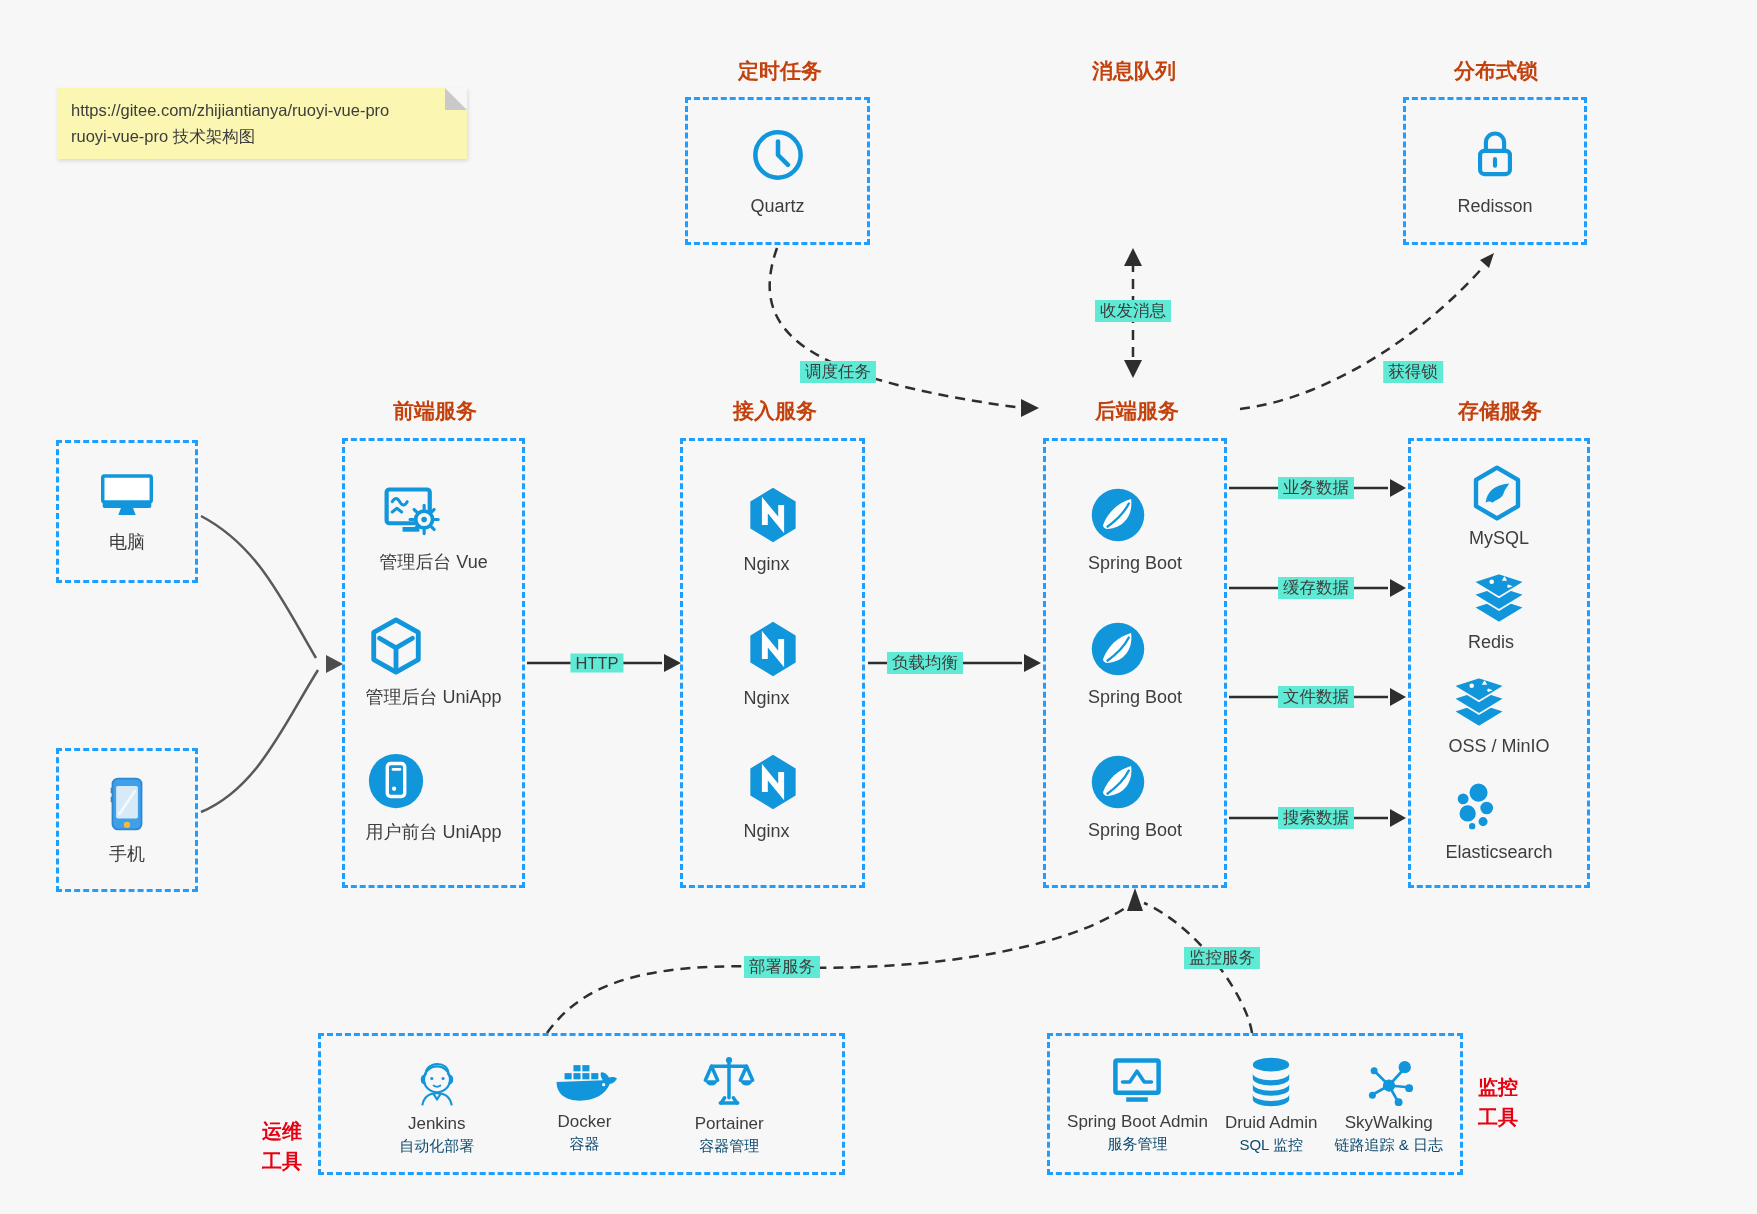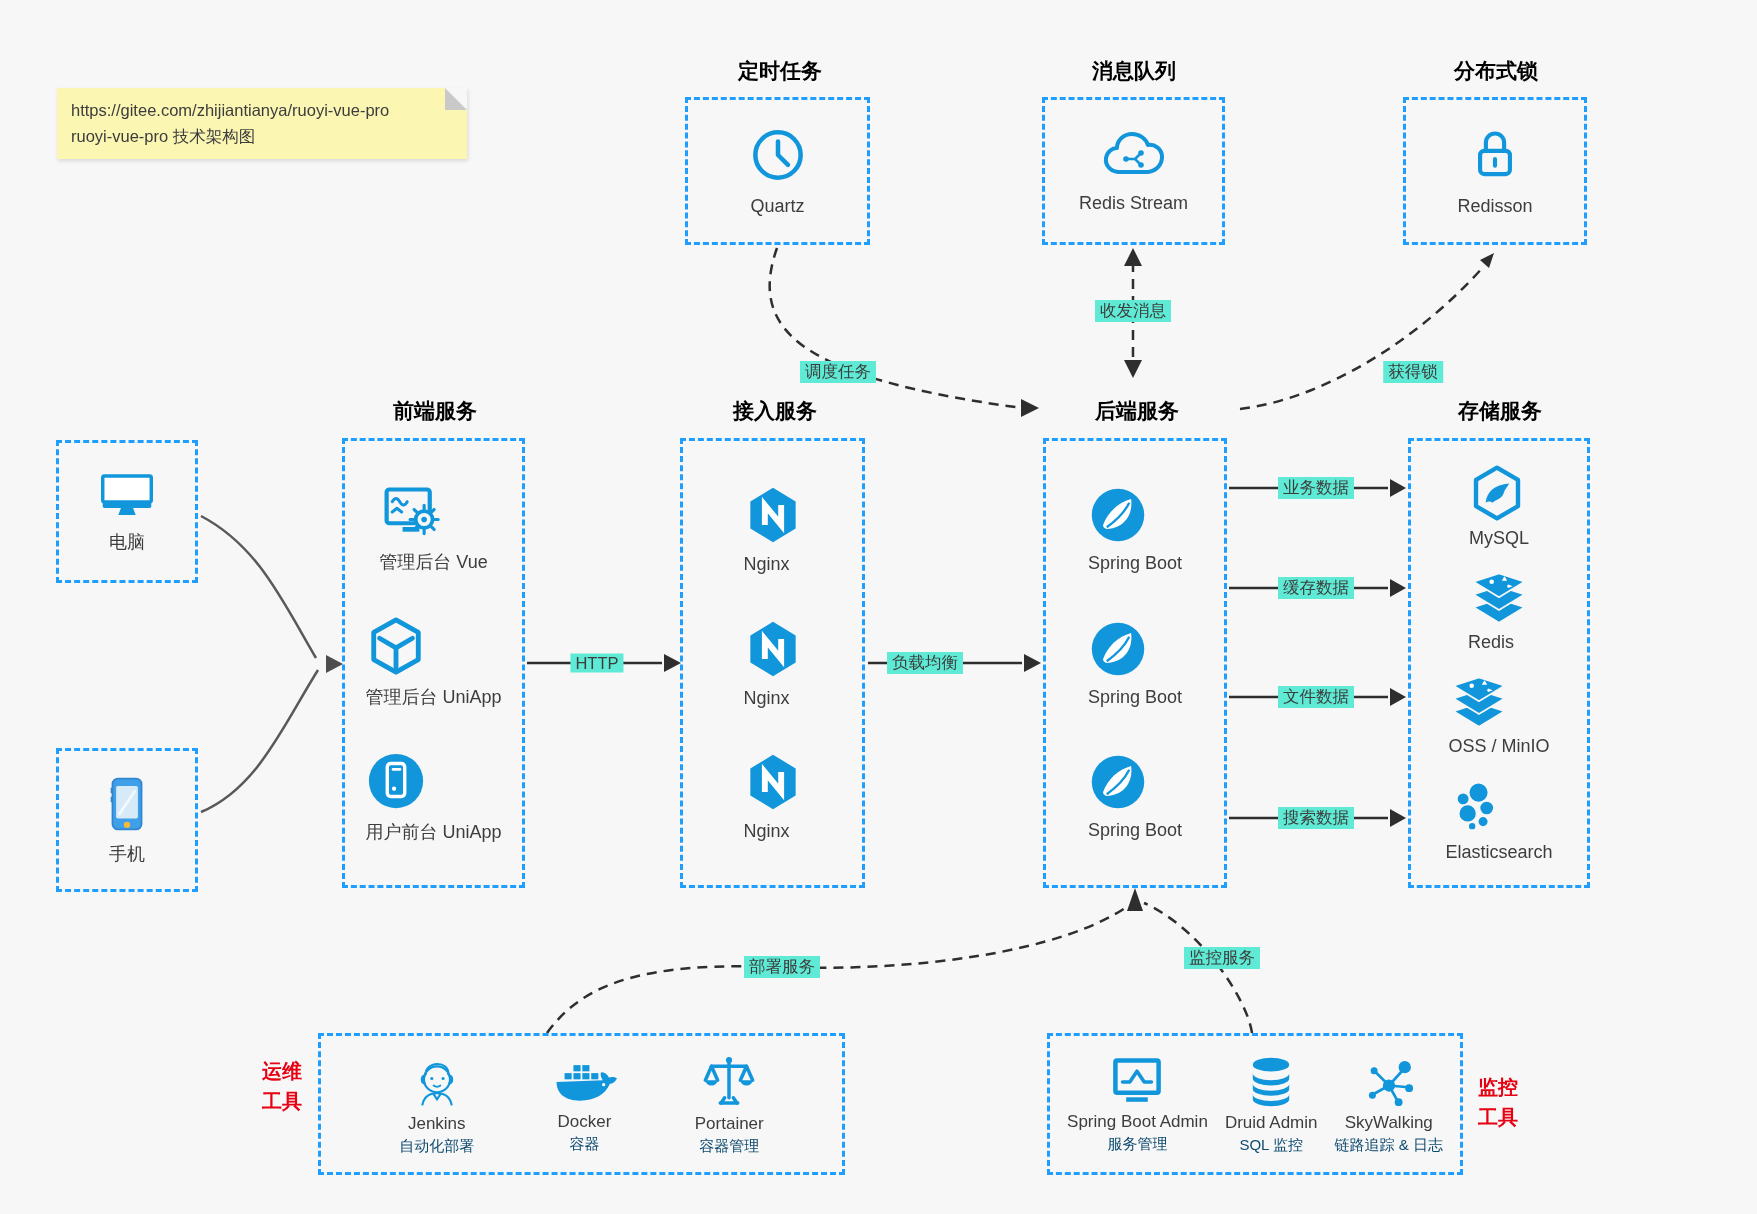--- a/index.html
+++ b/index.html
@@ -5,21 +5,21 @@
   html,body{margin:0;padding:0;background:#f7f7f7;}
   .canvas{position:relative;width:1757px;height:1214px;background:#f7f7f7;
           font-family:"Liberation Sans","DejaVu Sans",sans-serif;overflow:hidden;}
   svg.connectors{position:absolute;left:0;top:0;z-index:1;pointer-events:none;}
   .note{position:absolute;left:57px;top:88px;width:396px;background:#fbf6b2;
         padding:10px 0 10px 14px;font-size:16.5px;color:#3d3d3d;line-height:1.55;
         box-shadow:1px 2px 4px rgba(0,0,0,.12);z-index:2;}
   .note::after{content:"";position:absolute;top:0;right:0;width:0;height:0;
         border-top:22px solid #f7f7f7;border-left:22px solid #c9c9c9;}
   .dash-box{position:absolute;border:3px dashed #1e9fff;z-index:2;background:transparent;}
-  .col-title{position:absolute;transform:translateX(-50%);color:#000000;font-weight:bold;
+  .col-title{position:absolute;transform:translateX(-50%);color:#c2410c;font-weight:bold;
         font-size:21px;white-space:nowrap;z-index:3;}
   .side-title{position:absolute;color:#e60012;font-weight:bold;font-size:20px;
         line-height:30px;text-align:center;width:60px;z-index:3;}
   .box-center{display:flex;flex-direction:column;align-items:center;justify-content:center;
         height:100%;gap:12px;}
   .col-items{position:absolute;inset:0;display:flex;flex-direction:column;
         justify-content:space-evenly;align-items:center;}
   .row-items{display:flex;justify-content:space-evenly;align-items:center;height:100%;}
   .item{display:flex;flex-direction:column;align-items:flex-start;gap:8px;}
   .bitem{display:flex;flex-direction:column;align-items:center;gap:3px;}
@@ -84,34 +84,20 @@
         <svg width="58" height="58" viewBox="0 0 64 64">
             <circle cx="32" cy="32" r="25" fill="none" stroke="#1296db" stroke-width="5"></circle>
             <path d="M32 17 V32 L43 43" fill="none" stroke="#1296db" stroke-width="5" stroke-linecap="round" stroke-linejoin="round"></path>
           </svg>
       </span>
       <span class="item-label">Quartz</span>
     </div>
   </div>
 
   <div class="col-title" style="left:1134px;top:57px;">消息队列</div>
-  <div class="dash-box" style="left:1042px;top:97px;width:177px;height:142px;">
-    <div class="box-center">
-      <span class="icon">
-        <svg width="64" height="52" viewBox="0 0 64 52">
-          <path d="M16 43 C8 42 3 36 4 29 C5 23 10 19 15 19 C15 11 22 5 30 5 C38 5 44 10 46 16 C53 15 60 20 60 28 C60 36 54 42 46 43 Z" fill="none" stroke="#1296db" stroke-width="4" stroke-linejoin="round"></path>
-          <path d="M24 30 H33 M33 30 L39 24 M33 30 L39 36" stroke="#1296db" stroke-width="2.5" fill="none"></path>
-          <circle cx="24" cy="30" r="2.8" fill="#1296db"></circle>
-            <circle cx="39" cy="24" r="2.8" fill="#1296db"></circle>
-            <circle cx="39" cy="36" r="2.8" fill="#1296db"></circle>
-        </svg>
-      </span>
-      <span class="item-label">Redis Stream</span>
-    </div>
-  </div>
 
   <div class="col-title" style="left:1496px;top:57px;">分布式锁</div>
   <div class="dash-box" style="left:1403px;top:97px;width:178px;height:142px;">
     <div class="box-center">
       <span class="icon">
         <svg width="54" height="58" viewBox="0 0 64 70">
             <rect x="14" y="30" width="36" height="28" rx="5" fill="none" stroke="#1296db" stroke-width="5"></rect>
             <path d="M21 30 V20 a11 11 0 0 1 22 0 V30" fill="none" stroke="#1296db" stroke-width="5"></path>
             <path d="M32 40 v8" stroke="#1296db" stroke-width="5" stroke-linecap="round"></path>
           </svg>
@@ -313,21 +299,21 @@
                 <circle cx="42" cy="47" r="6"></circle>
                 <circle cx="30" cy="52" r="4.5"></circle>
             </g>
           </svg>
         </span>
         <span class="item-label">Elasticsearch</span>
       </div>
     </div>
   </div>
 
-  <div class="side-title" style="left:252px;top:1056px;">
+  <div class="side-title" style="left:252px;top:1116px;">
     <div>运维</div>
     <div>工具</div>
   </div>
   <div class="dash-box" style="left:318px;top:1033px;width:521px;height:136px;">
     <div class="row-items">
       <div class="bitem">
         <span class="icon">
           <svg width="52" height="58" viewBox="0 0 60 66">
             <g fill="none" stroke="#1296db" stroke-width="2.5">
               <circle cx="30" cy="30" r="15"></circle>

